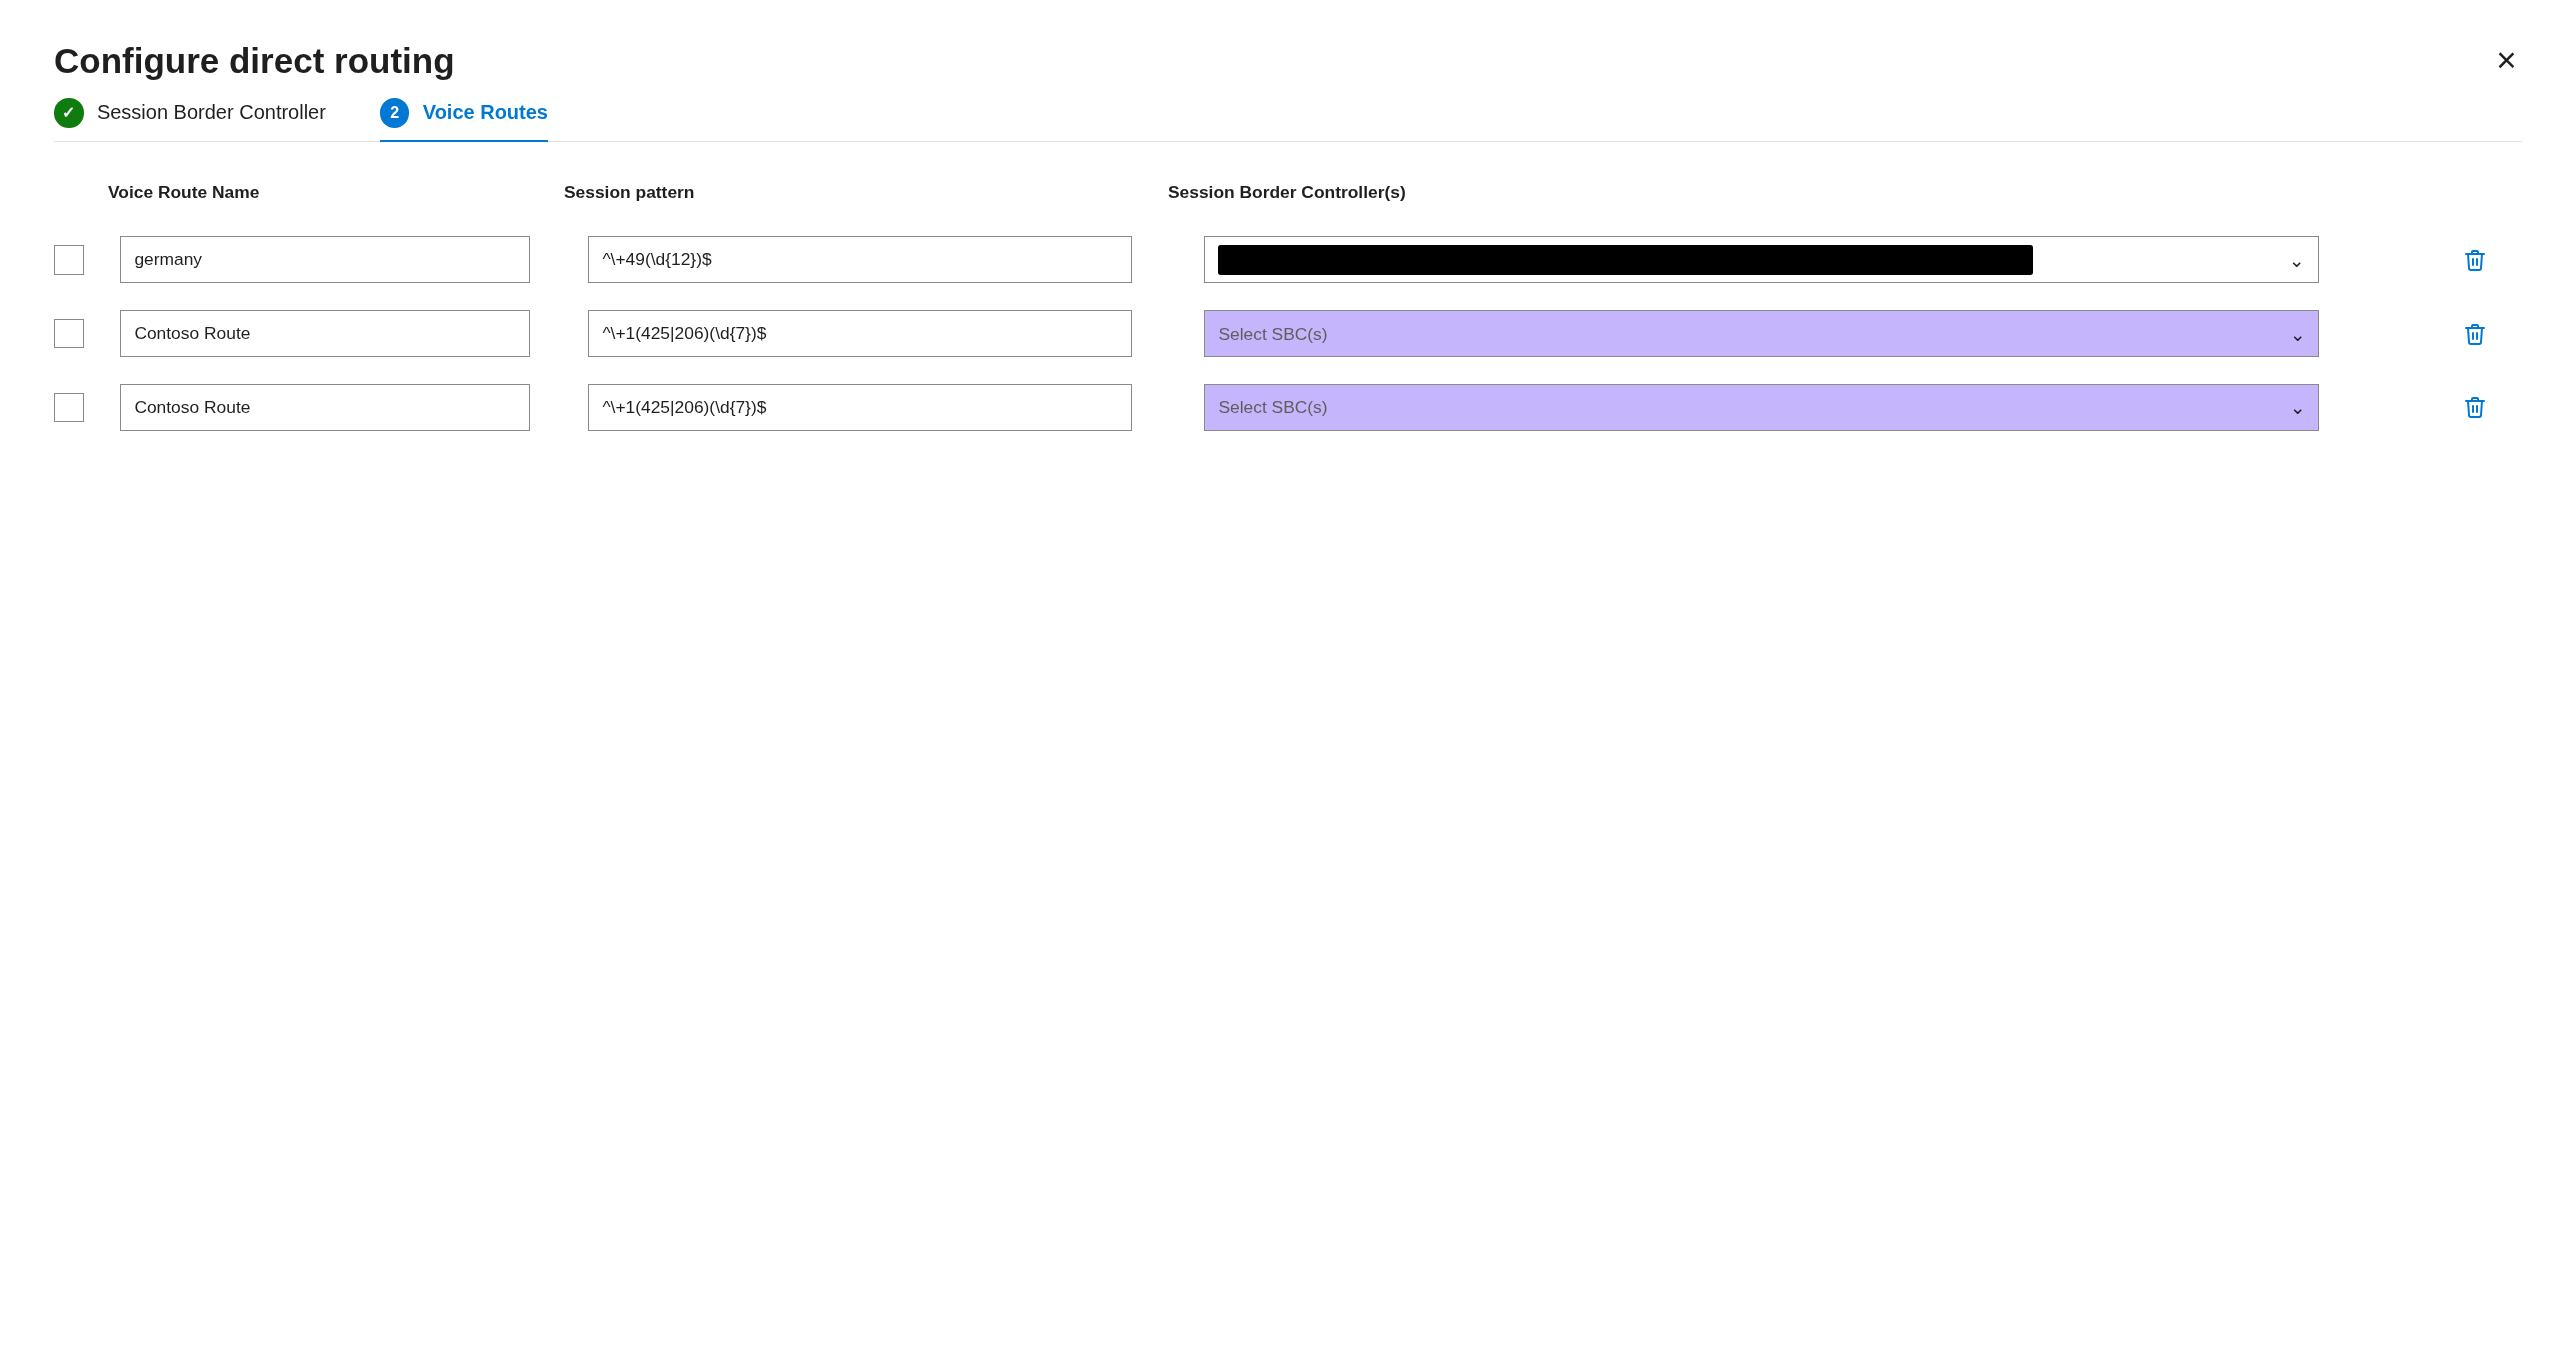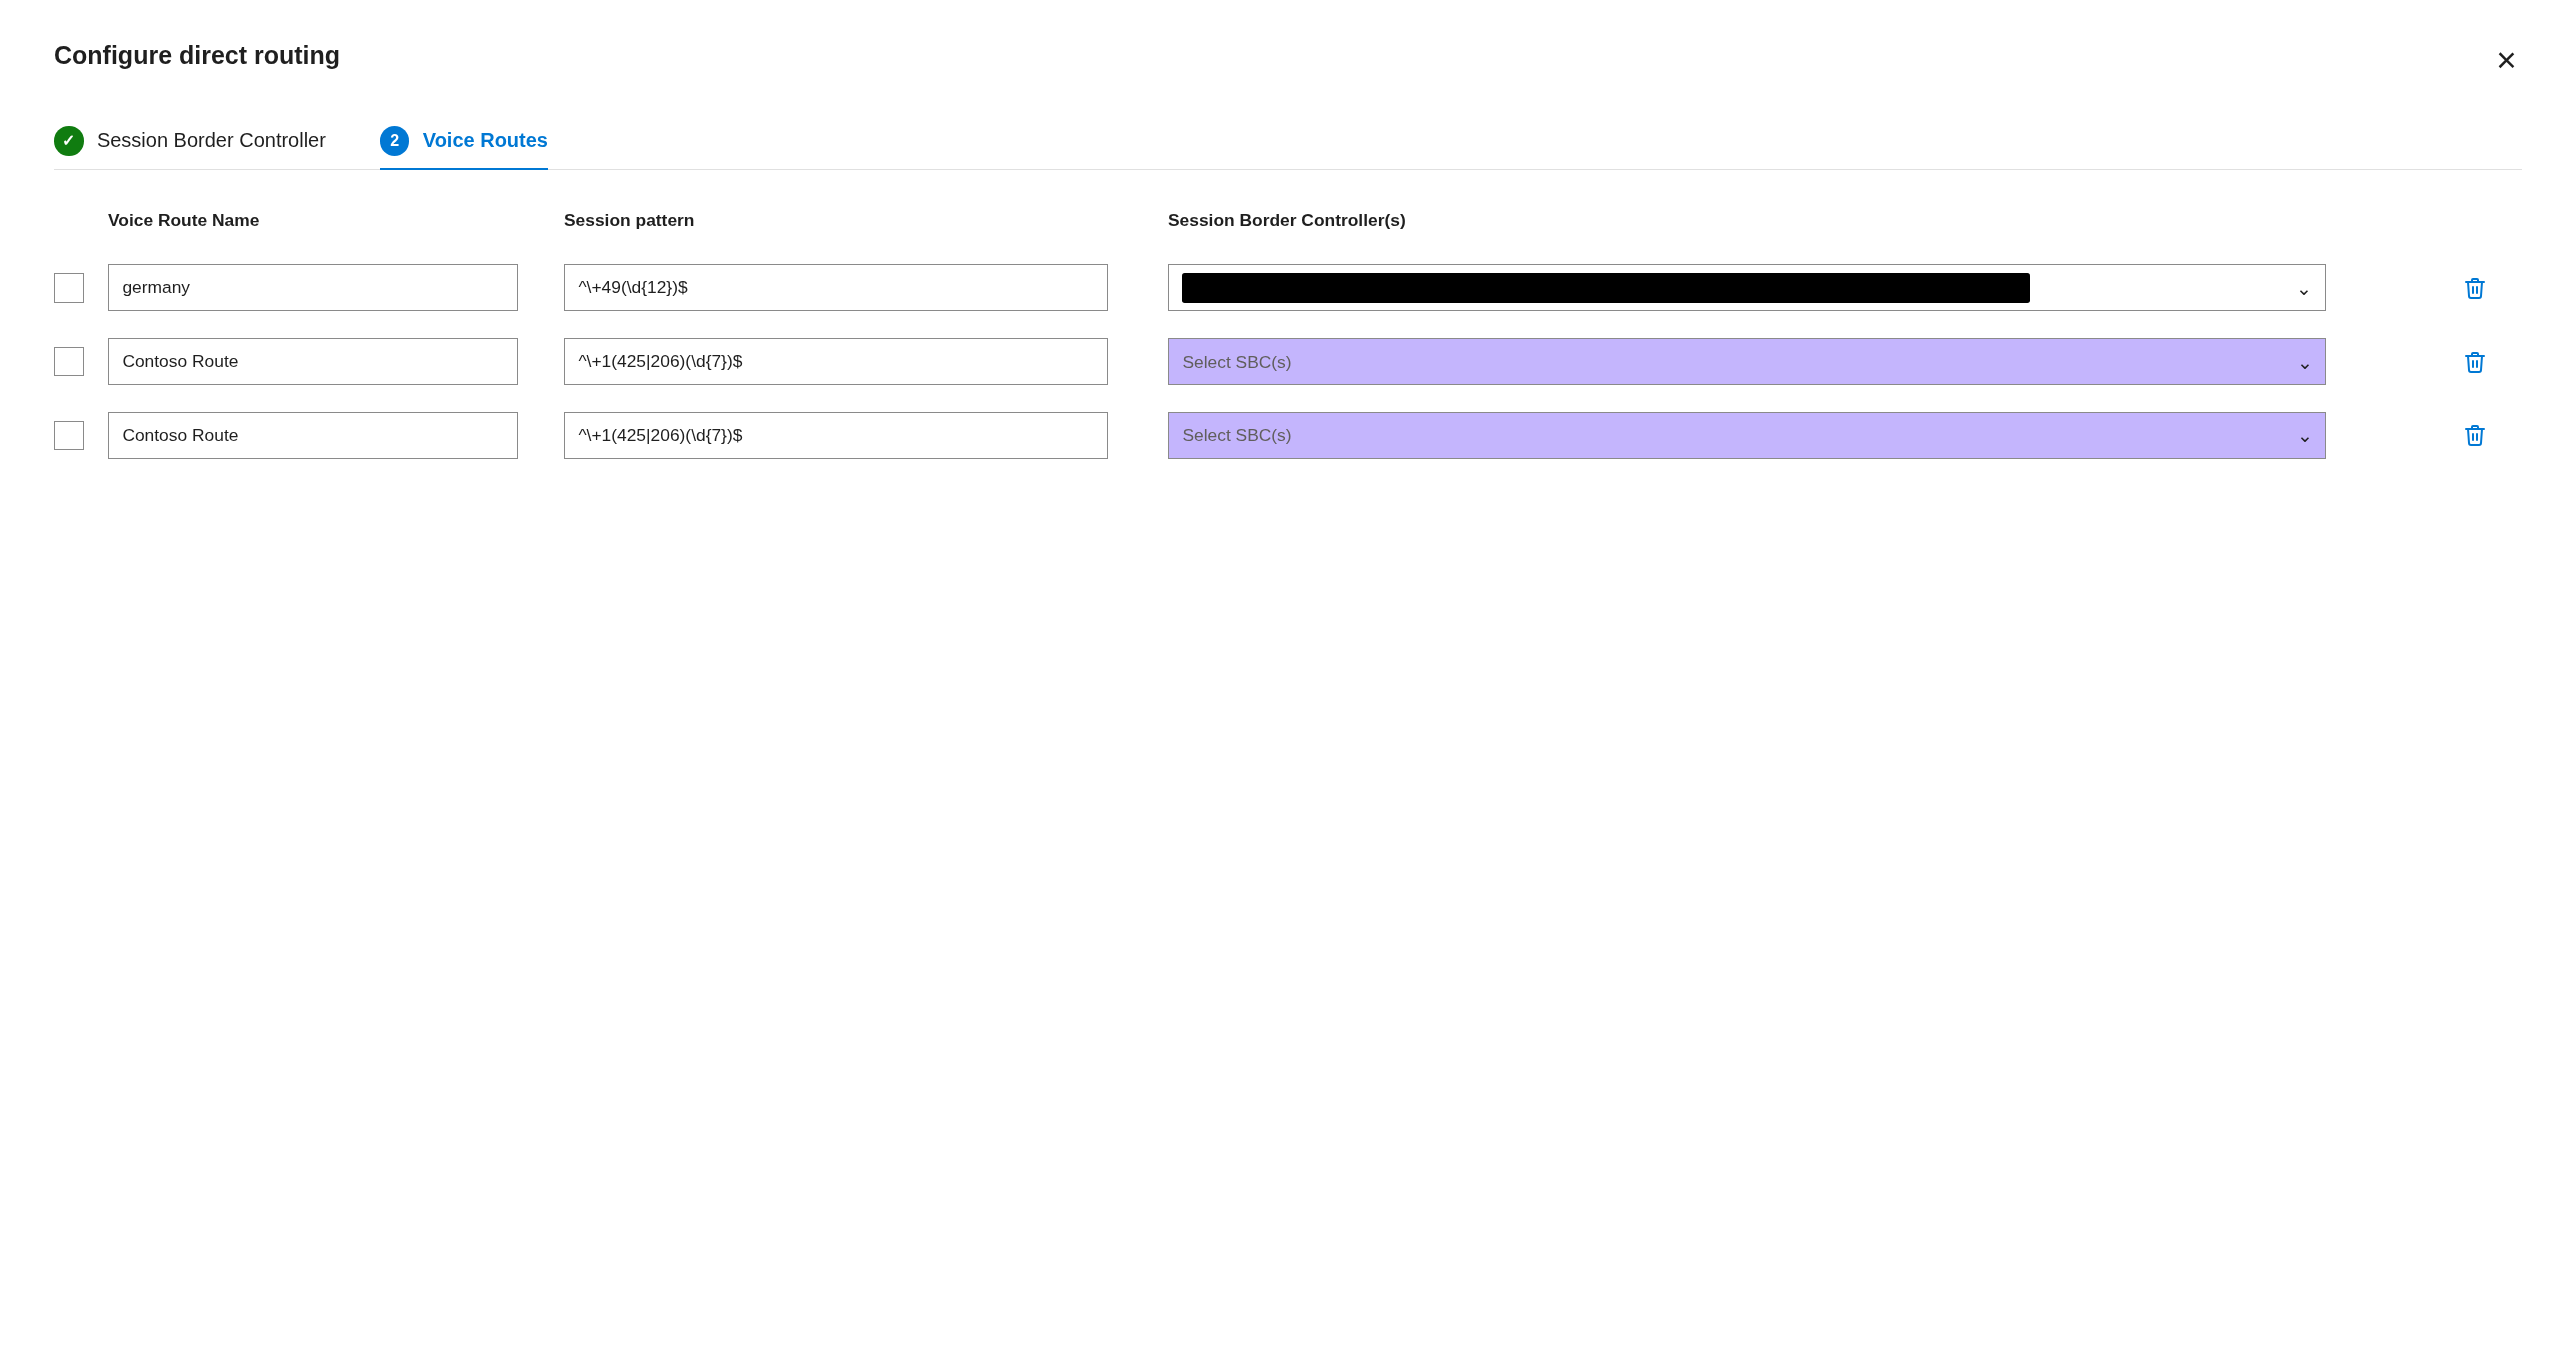--- a/index.html
+++ b/index.html
@@ -19,24 +19,24 @@
 
     .dialog {
       background: #ffffff;
       padding: 40px 54px;
       width: 100%;
       height: 100%;
       position: relative;
     }
 
     .dialog-title {
-      font-size: 25px;
+      font-size: 35px;
       font-weight: 600;
       color: #1f1f1f;
-      margin-bottom: 56px;
+      margin-bottom: 16px;
       line-height: 1.2;
     }
 
     .close-button {
       position: absolute;
       top: 37px;
       right: 54px;
       background: none;
       border: none;
       font-size: 35px;
@@ -123,21 +123,21 @@
       font-size: 17.4px;
       font-weight: 700;
       color: #1f1f1f;
     }
 
     .table-row {
       display: grid;
       grid-template-columns: 54px 456px 604px 1fr 67px;
       align-items: center;
       padding: 13.4px 0;
-      gap: 0;
+      gap: 12px;
     }
 
     .checkbox {
       width: 29.5px;
       height: 29.5px;
       border: 1.3px solid #8a8a8a;
       background: #ffffff;
       cursor: pointer;
       appearance: none;
       -webkit-appearance: none;

